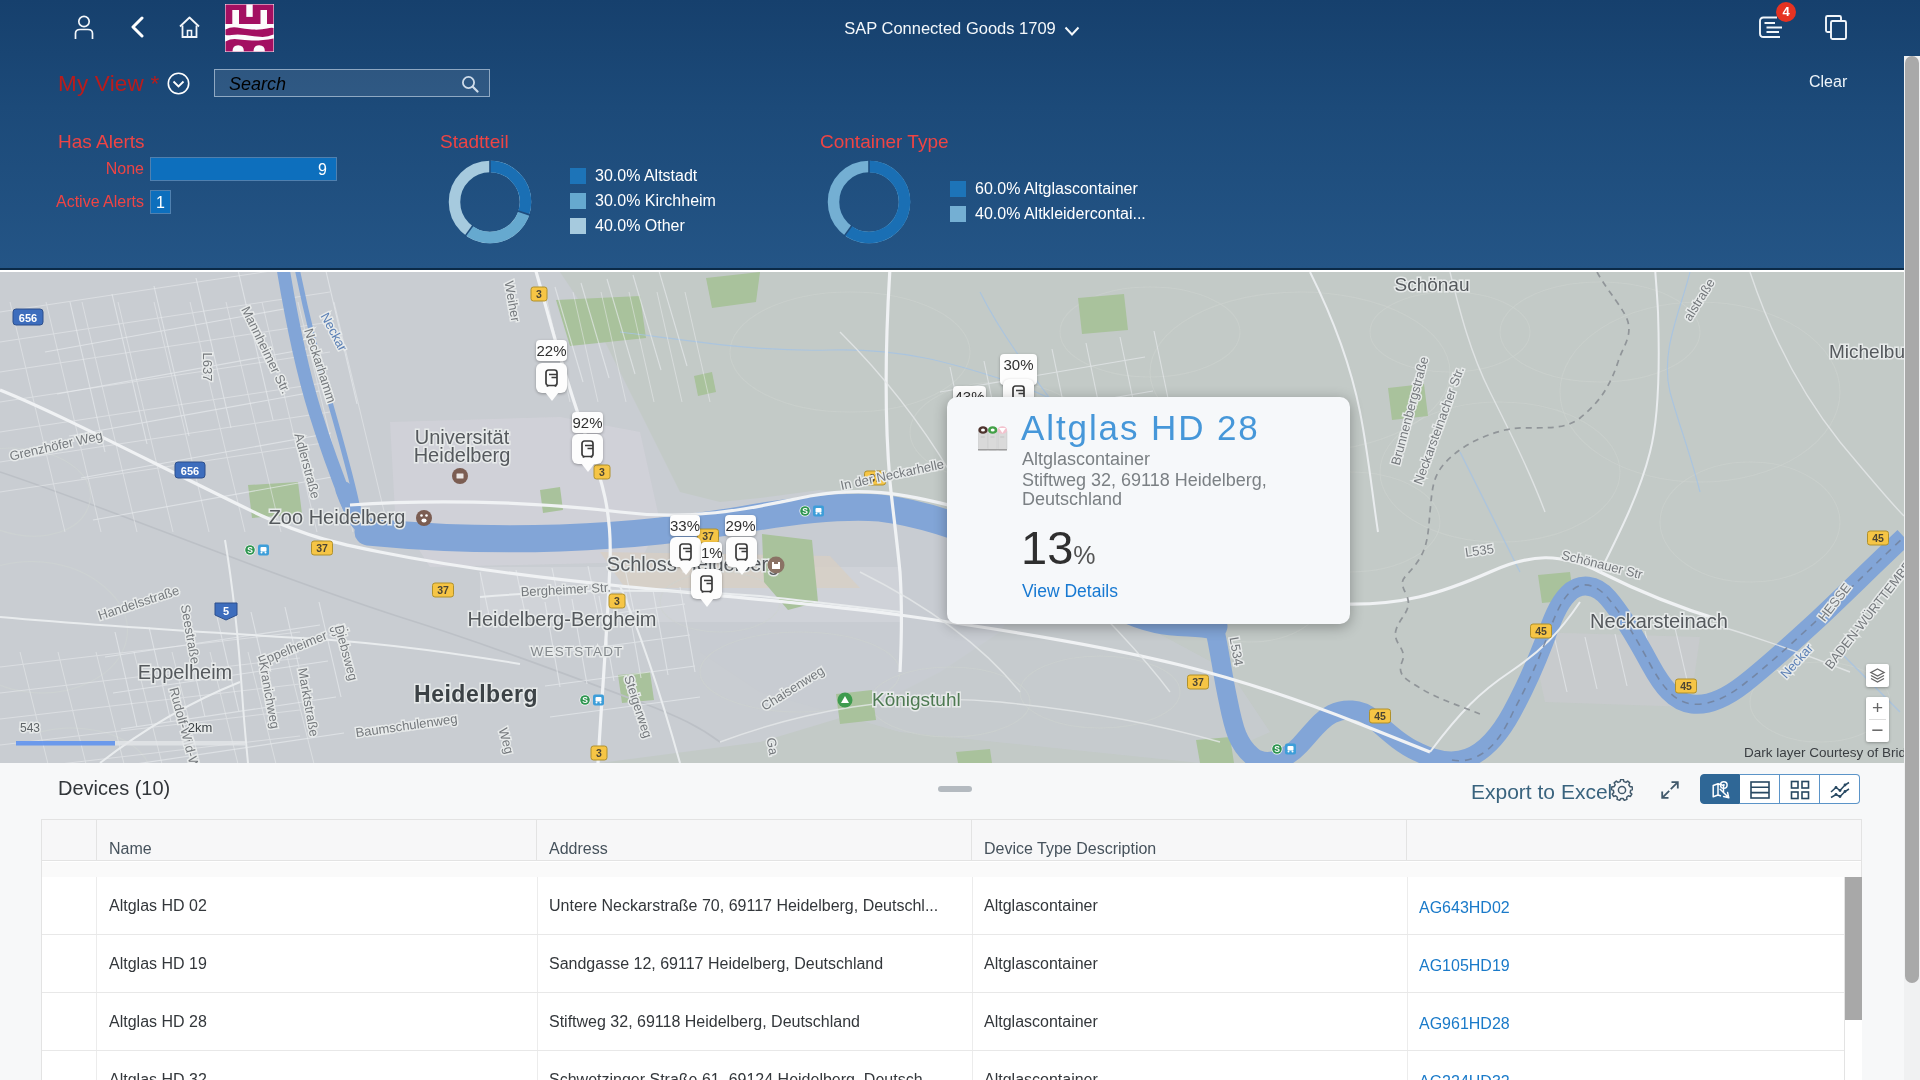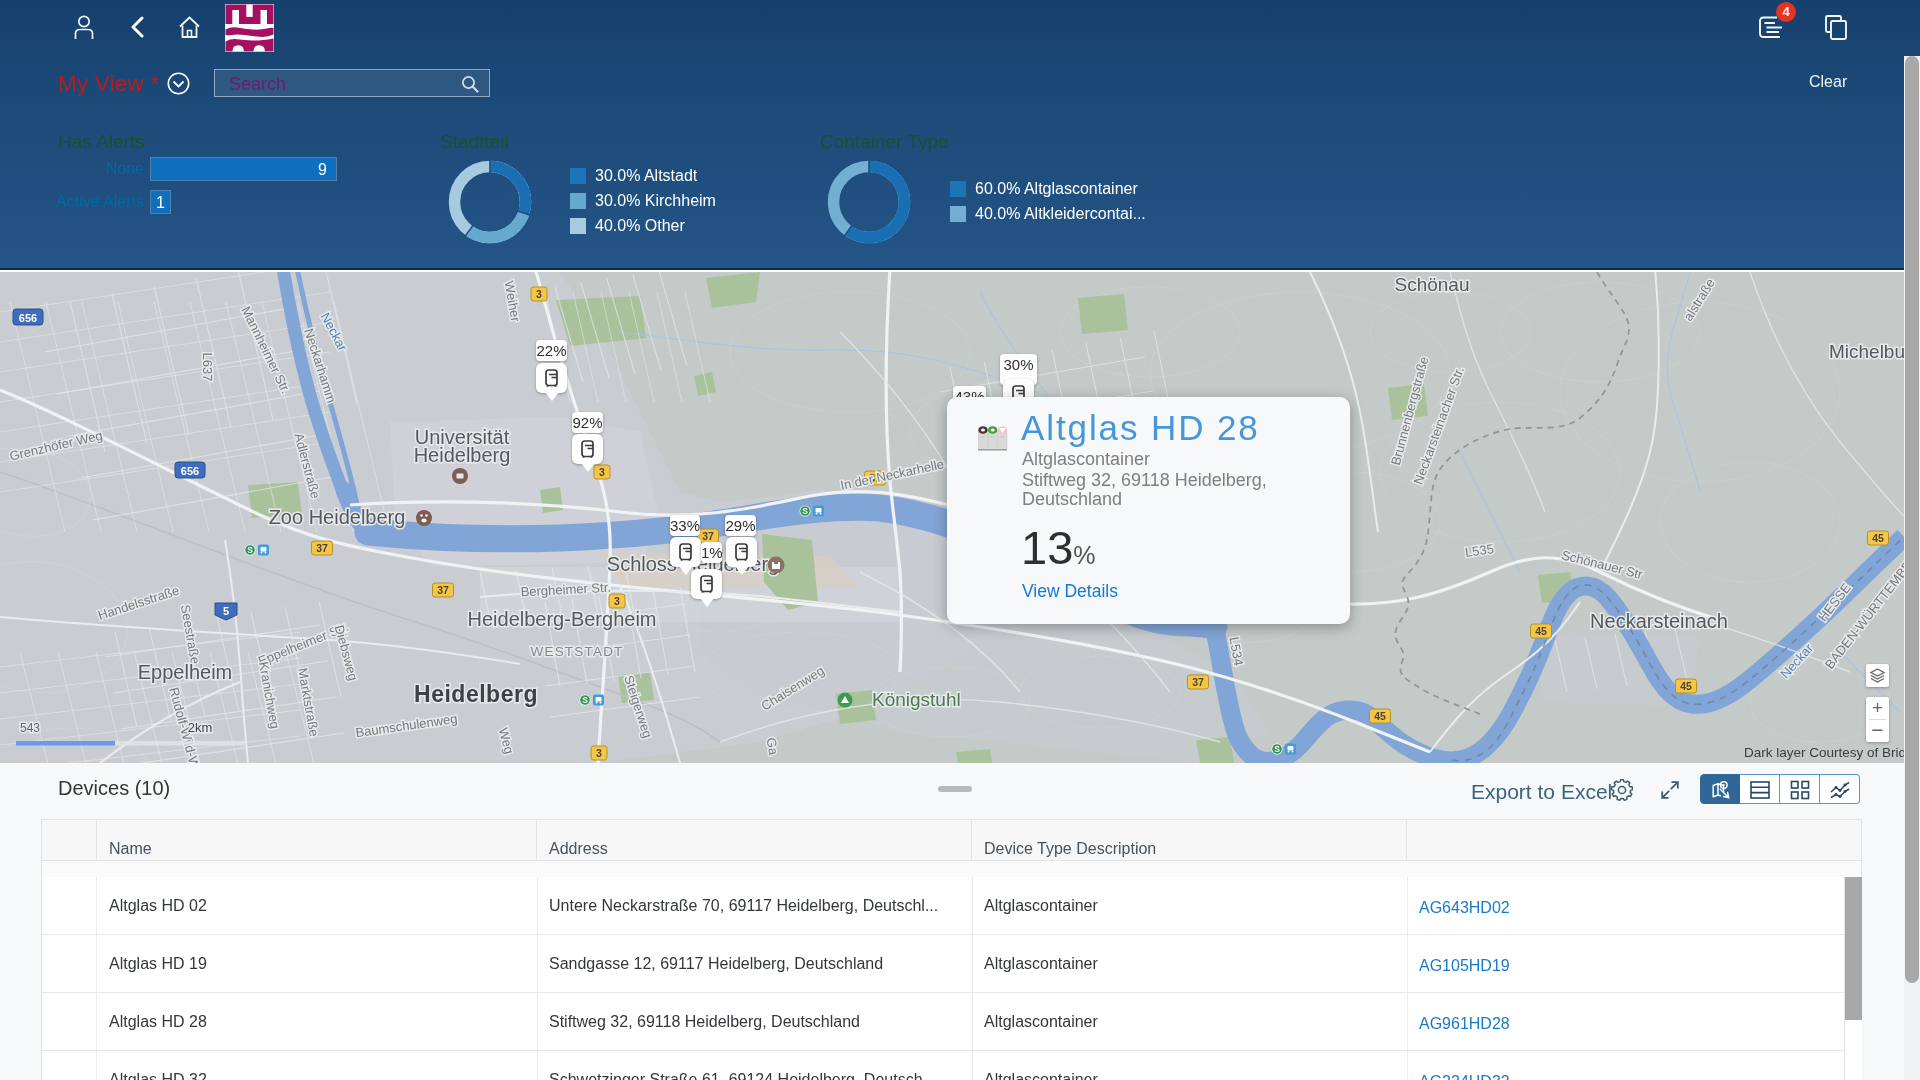--- a/index.html
+++ b/index.html
@@ -5,24 +5,24 @@
 *{margin:0;padding:0;box-sizing:border-box}
 html,body{width:1920px;height:1080px;overflow:hidden;font-family:"Liberation Sans",sans-serif}
 #page{position:relative;width:1920px;height:1080px;background:#fff}
 
 #toppanel{position:absolute;left:0;top:0;width:1920px;height:270px;background:linear-gradient(180deg,#16406d 0%,#1c4a79 40%,#245586 100%);border-bottom:2px solid #0b2a47}
 .wicon{position:absolute;color:#f2f6fa}
 #title{position:absolute;left:10px;top:0;width:1904px;text-align:center;top:19px;color:#f4f8fb;font-size:16.5px}
 #title svg{vertical-align:-3px;margin-left:8px}
 #myview{position:absolute;left:58px;top:71px;color:#b91c1c;font-size:22.5px;letter-spacing:0.2px}
 #searchbox{position:absolute;left:214px;top:69px;width:276px;height:28px;background:rgba(255,255,255,.09);border:1px solid rgba(222,235,248,.55)}
-#searchbox .ph{position:absolute;left:14px;top:4px;font-size:18px;color:#701a75}
+#searchbox .ph{position:absolute;left:14px;top:4px;font-size:18px;font-style:italic;color:#000000}
 #clear{position:absolute;left:1809px;top:73px;color:#eef4f9;font-size:16px}
-.ftitle{position:absolute;color:#14532d;font-size:19px}
-.blabel{position:absolute;color:#0369a1;font-size:16px;text-align:right;width:110px}
+.ftitle{position:absolute;color:#ef4444;font-size:19px}
+.blabel{position:absolute;color:#ef4444;font-size:16px;text-align:right;width:110px}
 .bval{position:absolute;color:#fff;font-size:16px}
 .leg{position:absolute;color:#fff;font-size:16px}
 .leg .sq{display:inline-block;width:16px;height:16px;margin-right:9px;vertical-align:-3px}
 
 #map{position:absolute;left:0;top:272px;width:1904px;height:491px;background:#c5cbcb;overflow:hidden}
 .mk-label{position:absolute;background:#fdfdfd;border-radius:4px;color:#303030;font-size:15px;text-align:center;box-shadow:0 1px 3px rgba(0,0,0,.3);padding-top:2px}
 .mk-pin{position:absolute;background:#fdfdfd;border-radius:6px;box-shadow:0 1px 3px rgba(0,0,0,.3)}
 .mk-tail{position:absolute;width:0;height:0;border-left:7px solid transparent;border-right:7px solid transparent;border-top:9px solid #fdfdfd}
 
 #popup{position:absolute;left:947px;top:125px;width:403px;height:227px;background:#f6f8fa;border-radius:10px;box-shadow:0 3px 14px rgba(0,0,0,.3)}
@@ -58,20 +58,23 @@
  <rect x="0" y="0" width="49" height="48" fill="#fcfbfc"></rect>
  <rect x="0.5" y="0.5" width="48" height="19.5" fill="#a30f61"></rect>
  <rect x="7.3" y="6" width="6.7" height="14.5" fill="#fcfbfc"></rect>
  <rect x="21.3" y="0.5" width="6.4" height="12.4" fill="#fcfbfc"></rect>
  <rect x="35.5" y="6" width="6.5" height="14.5" fill="#fcfbfc"></rect>
  <path d="M0.5 25.5 Q6 22.5 12 23.5 Q20 25 27 25.5 Q36 26 42 24.5 Q46 23.5 48.5 24 L48.5 30.5 Q42 33.5 35 32.8 Q27 32 20 31 Q12 30 6.5 31 Q3 31.7 0.5 31 Z" fill="#a30f61"></path>
  <path d="M0.5 37.5 Q6 34.5 12 35.2 Q20 36.2 27 36.5 Q36 36.8 48.5 34.5 L48.5 47.5 L0.5 47.5 Z" fill="#a30f61"></path>
  <path d="M7.5 47.5 Q7.5 41.2 13.2 41.2 Q18.9 41.2 18.9 47.5 Z" fill="#fcfbfc"></path>
  <path d="M28.5 47.5 Q28.5 41.2 34.2 41.2 Q39.9 41.2 39.9 47.5 Z" fill="#fcfbfc"></path>
 </svg>
+<div id="title">SAP Connected Goods 1709<svg width="16" height="11" viewBox="0 0 16 11">
+        <path d="M1.5 1.5 L8 8.5 L14.5 1.5" fill="none" stroke="#f4f8fb" stroke-width="2"></path>
+      </svg></div>
 
 <svg class="wicon" style="left:1758px;top:16px" width="32" height="24" viewBox="0 0 32 24">
  <path d="M19 1.5 L5.5 1.5 Q2 1.5 2 5 L2 17.5 Q2 21 5.5 21 L22 21" fill="none" stroke="#f2f6fa" stroke-width="1.9"></path>
  <path d="M6.5 7 L17 7 M8.5 11.5 L24 11.5 M8.5 16 L21 16" stroke="#f2f6fa" stroke-width="1.9"></path>
 </svg>
 <div class="wicon" style="left:1776px;top:2px;width:20px;height:20px;background:#e63322;border-radius:50%;color:#fff;font-size:13px;font-weight:bold;text-align:center;line-height:20px">4</div>
 <svg class="wicon" style="left:1824px;top:14px" width="24" height="27" viewBox="0 0 24 27">
  <path d="M17 7 L17 3.5 Q17 2 15.5 2 L3.5 2 Q2 2 2 3.5 L2 16.5 Q2 18 3.5 18 L7 18" fill="none" stroke="#f2f6fa" stroke-width="1.9"></path>
  <rect x="7" y="7" width="15" height="18" rx="1.5" fill="none" stroke="#f2f6fa" stroke-width="1.9"></rect>
 </svg>

